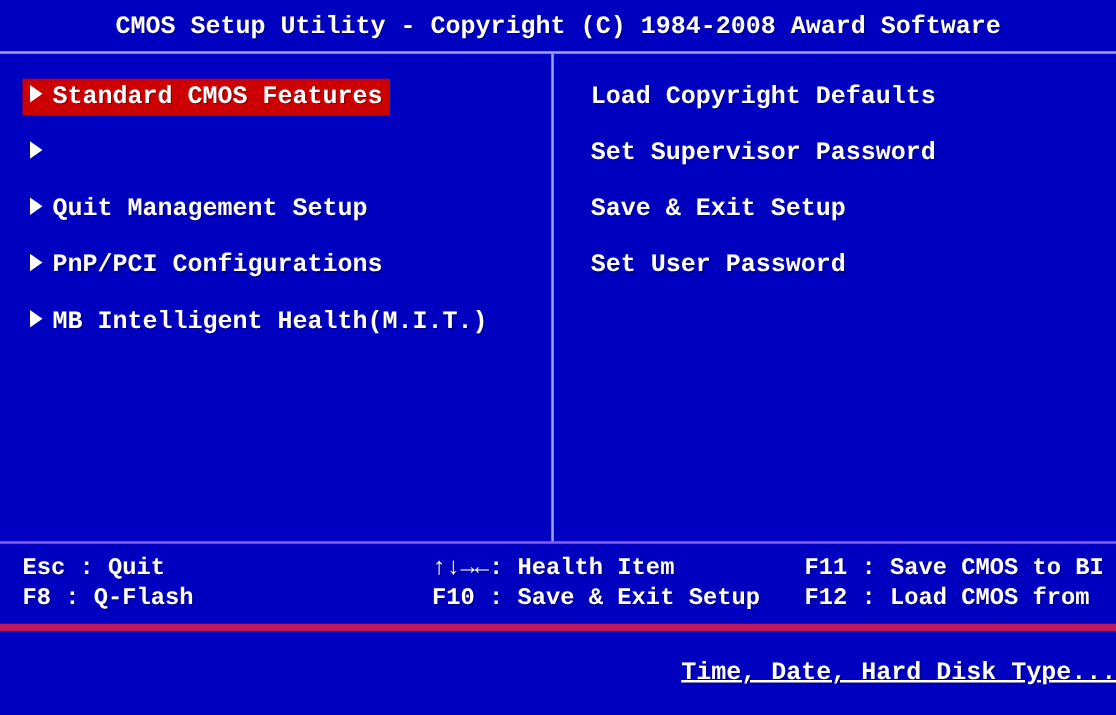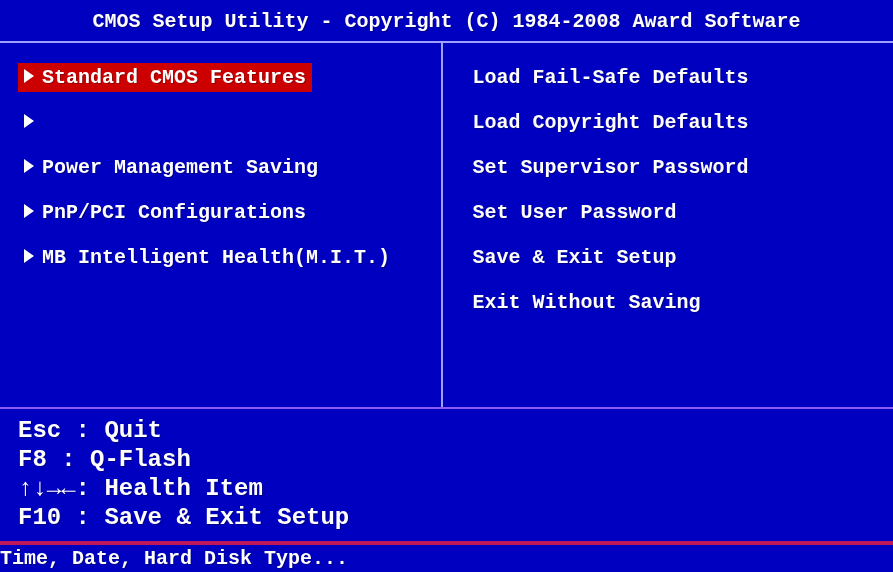--- a/index.html
+++ b/index.html
@@ -64,99 +64,97 @@
       border-bottom: 7px solid transparent;
       border-left: 10px solid #ffffff;
       margin-right: 8px;
       vertical-align: middle;
       position: relative;
       top: -2px;
     }
     .help-bar {
       display: flex;
       padding: 8px 10px 8px 18px;
-      border-bottom: 4px solid #be185d;
-      font-size: 24px;
-      flex-direction: column;
+      border-bottom: 6px solid #be185d;
+      font-size: 19px;
     }
     .help-col1 {
       width: 330px;
     }
     .help-col2 {
       width: 300px;
     }
     .help-col3 {
       flex: 1;
       white-space: nowrap;
     }
     .help-row {
       margin-bottom: 2px;
       white-space: nowrap;
     }
     .status-bar {
-      text-align: left;
-      padding: 2px 0;
+      text-align: right;
+      padding: 22px 0;
+      text-decoration: underline;
     }
   </style>
 </head>
 <body>
 
 <div class="bios-container">
   <div class="title-bar">
     <span>CMOS Setup Utility - Copyright (C) 1984-2008 Award Software</span>
   </div>
 
   <div class="main-area">
     <div class="left-col">
       <div>
         <span class="menu-item selected"><span class="triangle"></span><span>Standard CMOS Features</span></span>
       </div>
       <div>
         <span class="menu-item"><span class="triangle"></span></span>
       </div>
       <div>
-        <span class="menu-item"><span class="triangle"></span><span>Power Management Saving</span></span>
+        <span class="menu-item"><span class="triangle"></span><span>Quit Management Setup</span></span>
       </div>
       <div>
         <span class="menu-item"><span class="triangle"></span><span>PnP/PCI Configurations</span></span>
       </div>
       <div>
         <span class="menu-item"><span class="triangle"></span><span>MB Intelligent Health(M.I.T.)</span></span>
       </div>
     </div>
 
     <div class="right-col">
       <div>
-        <span class="menu-item right"><span>Load Fail-Safe Defaults</span></span>
-      </div>
-      <div>
         <span class="menu-item right"><span>Load Copyright Defaults</span></span>
       </div>
       <div>
         <span class="menu-item right"><span>Set Supervisor Password</span></span>
       </div>
       <div>
-        <span class="menu-item right"><span>Set User Password</span></span>
-      </div>
-      <div>
         <span class="menu-item right"><span>Save &amp; Exit Setup</span></span>
       </div>
       <div>
-        <span class="menu-item right"><span>Exit Without Saving</span></span>
+        <span class="menu-item right"><span>Set User Password</span></span>
       </div>
     </div>
   </div>
 
   <div class="help-bar">
     <div class="help-col1">
       <div class="help-row">Esc : Quit</div>
       <div class="help-row">F8  : Q-Flash</div>
     </div>
     <div class="help-col2">
       <div class="help-row">↑↓→←: Health Item</div>
       <div class="help-row">F10 : Save &amp; Exit Setup</div>
     </div>
+    <div class="help-col3">
+      <div class="help-row">F11 : Save CMOS to BI</div>
+      <div class="help-row">F12 : Load CMOS from</div>
+    </div>
   </div>
 
   <div class="status-bar">
     <span>Time, Date, Hard Disk Type...</span>
   </div>
 </div>
 
 </body></html>

